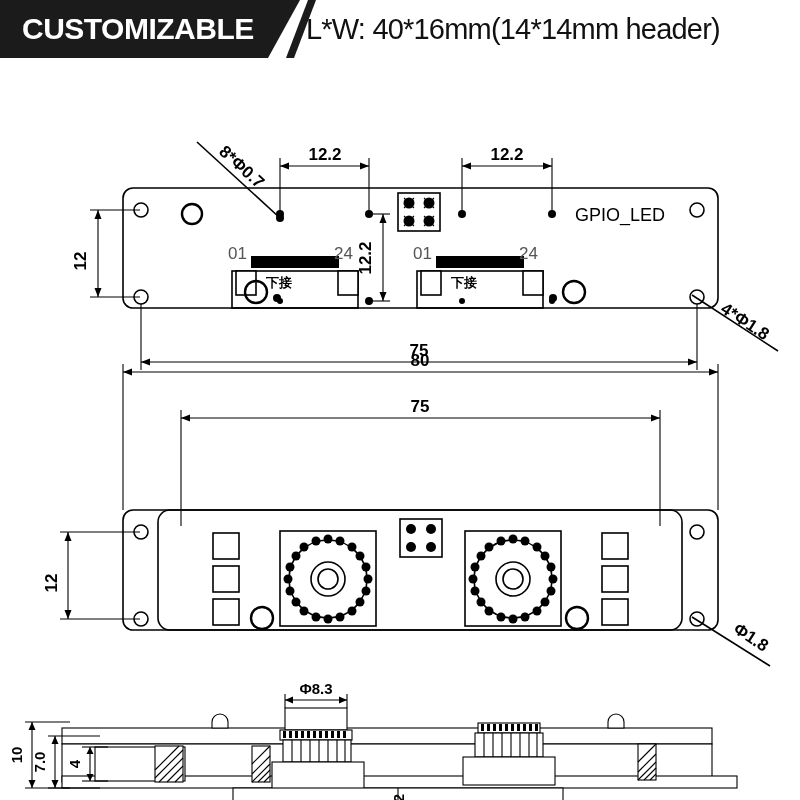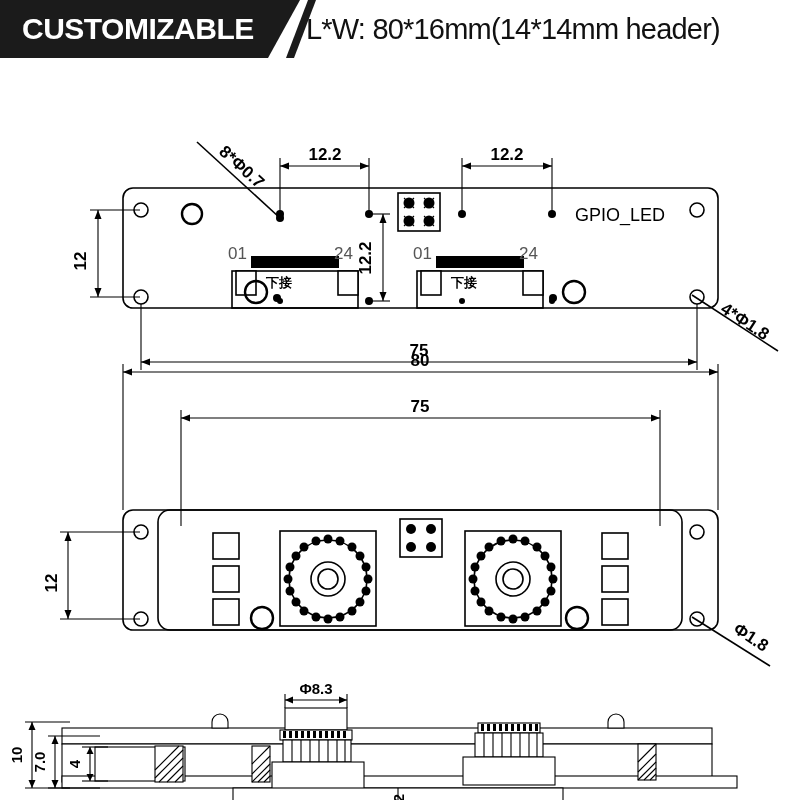--- a/index.html
+++ b/index.html
@@ -111,21 +111,21 @@
     fill: #000;
   }
 </style>
 </head>
 <body>
 
 <div id="header-banner">
   <div id="banner-black"></div>
   <div id="banner-slash"></div>
   <div id="banner-title">CUSTOMIZABLE</div>
-  <div id="banner-subtitle">L*W: 80*16mm(14*14mm header)</div>
+  <div id="banner-subtitle">L*W: 40*16mm(14*14mm header)</div>
 </div>
 
 <div id="drawing-canvas">
 <svg width="800" height="742" viewBox="0 0 800 742" xmlns="http://www.w3.org/2000/svg">
 
   <g>
 
     <rect class="fill-w" x="123" y="130" width="595" height="120" rx="10" ry="10"></rect>
 
     <g>

